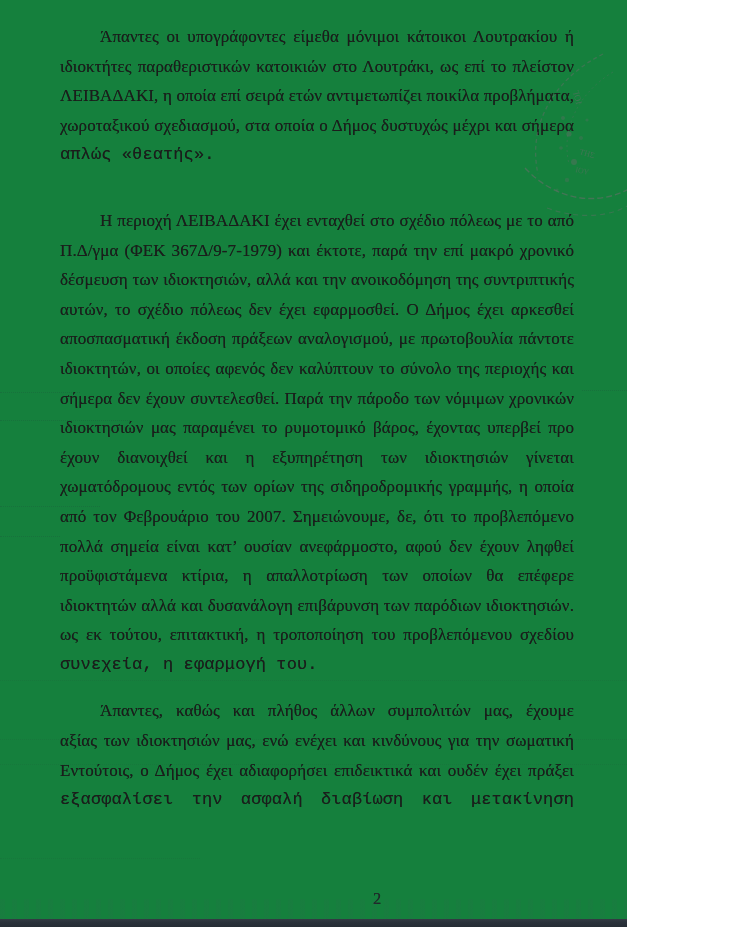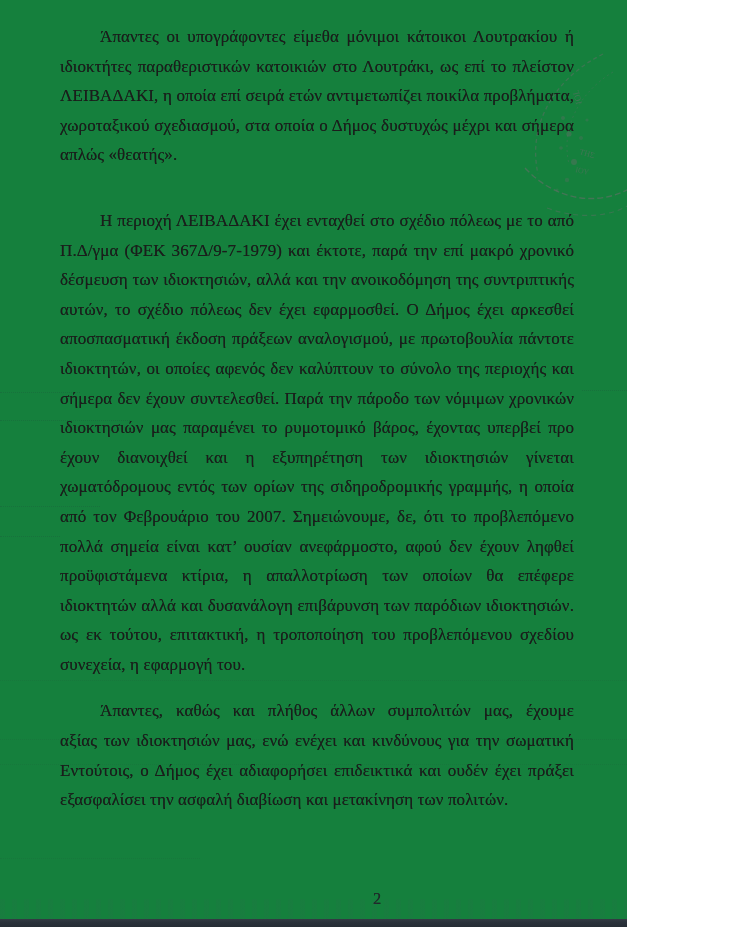--- a/index.html
+++ b/index.html
@@ -27,21 +27,21 @@
     line-height: 29.6px;
     height: 29.6px;
     overflow: hidden;
     text-align: justify;
     text-align-last: justify;
     letter-spacing: 0.1px;
     text-shadow: 0 0 0.4px rgba(10,10,10,0.55);
     white-space: normal;
   }
   .line.first { text-indent: 40px; }
-  .line.last { text-align-last: left; }
+  .line.last { text-align-last: left; font-family: Liberation Mono, monospace; }
   .page-number {
     position: absolute;
     left: 60px; width: 634px; top: 889px;
     text-align: center;
     font-size: 16.5px;
     color: #22262b;
     text-shadow: 0 0 0.4px rgba(10,10,10,0.5);
   }
   .stamp {
     position: absolute;

